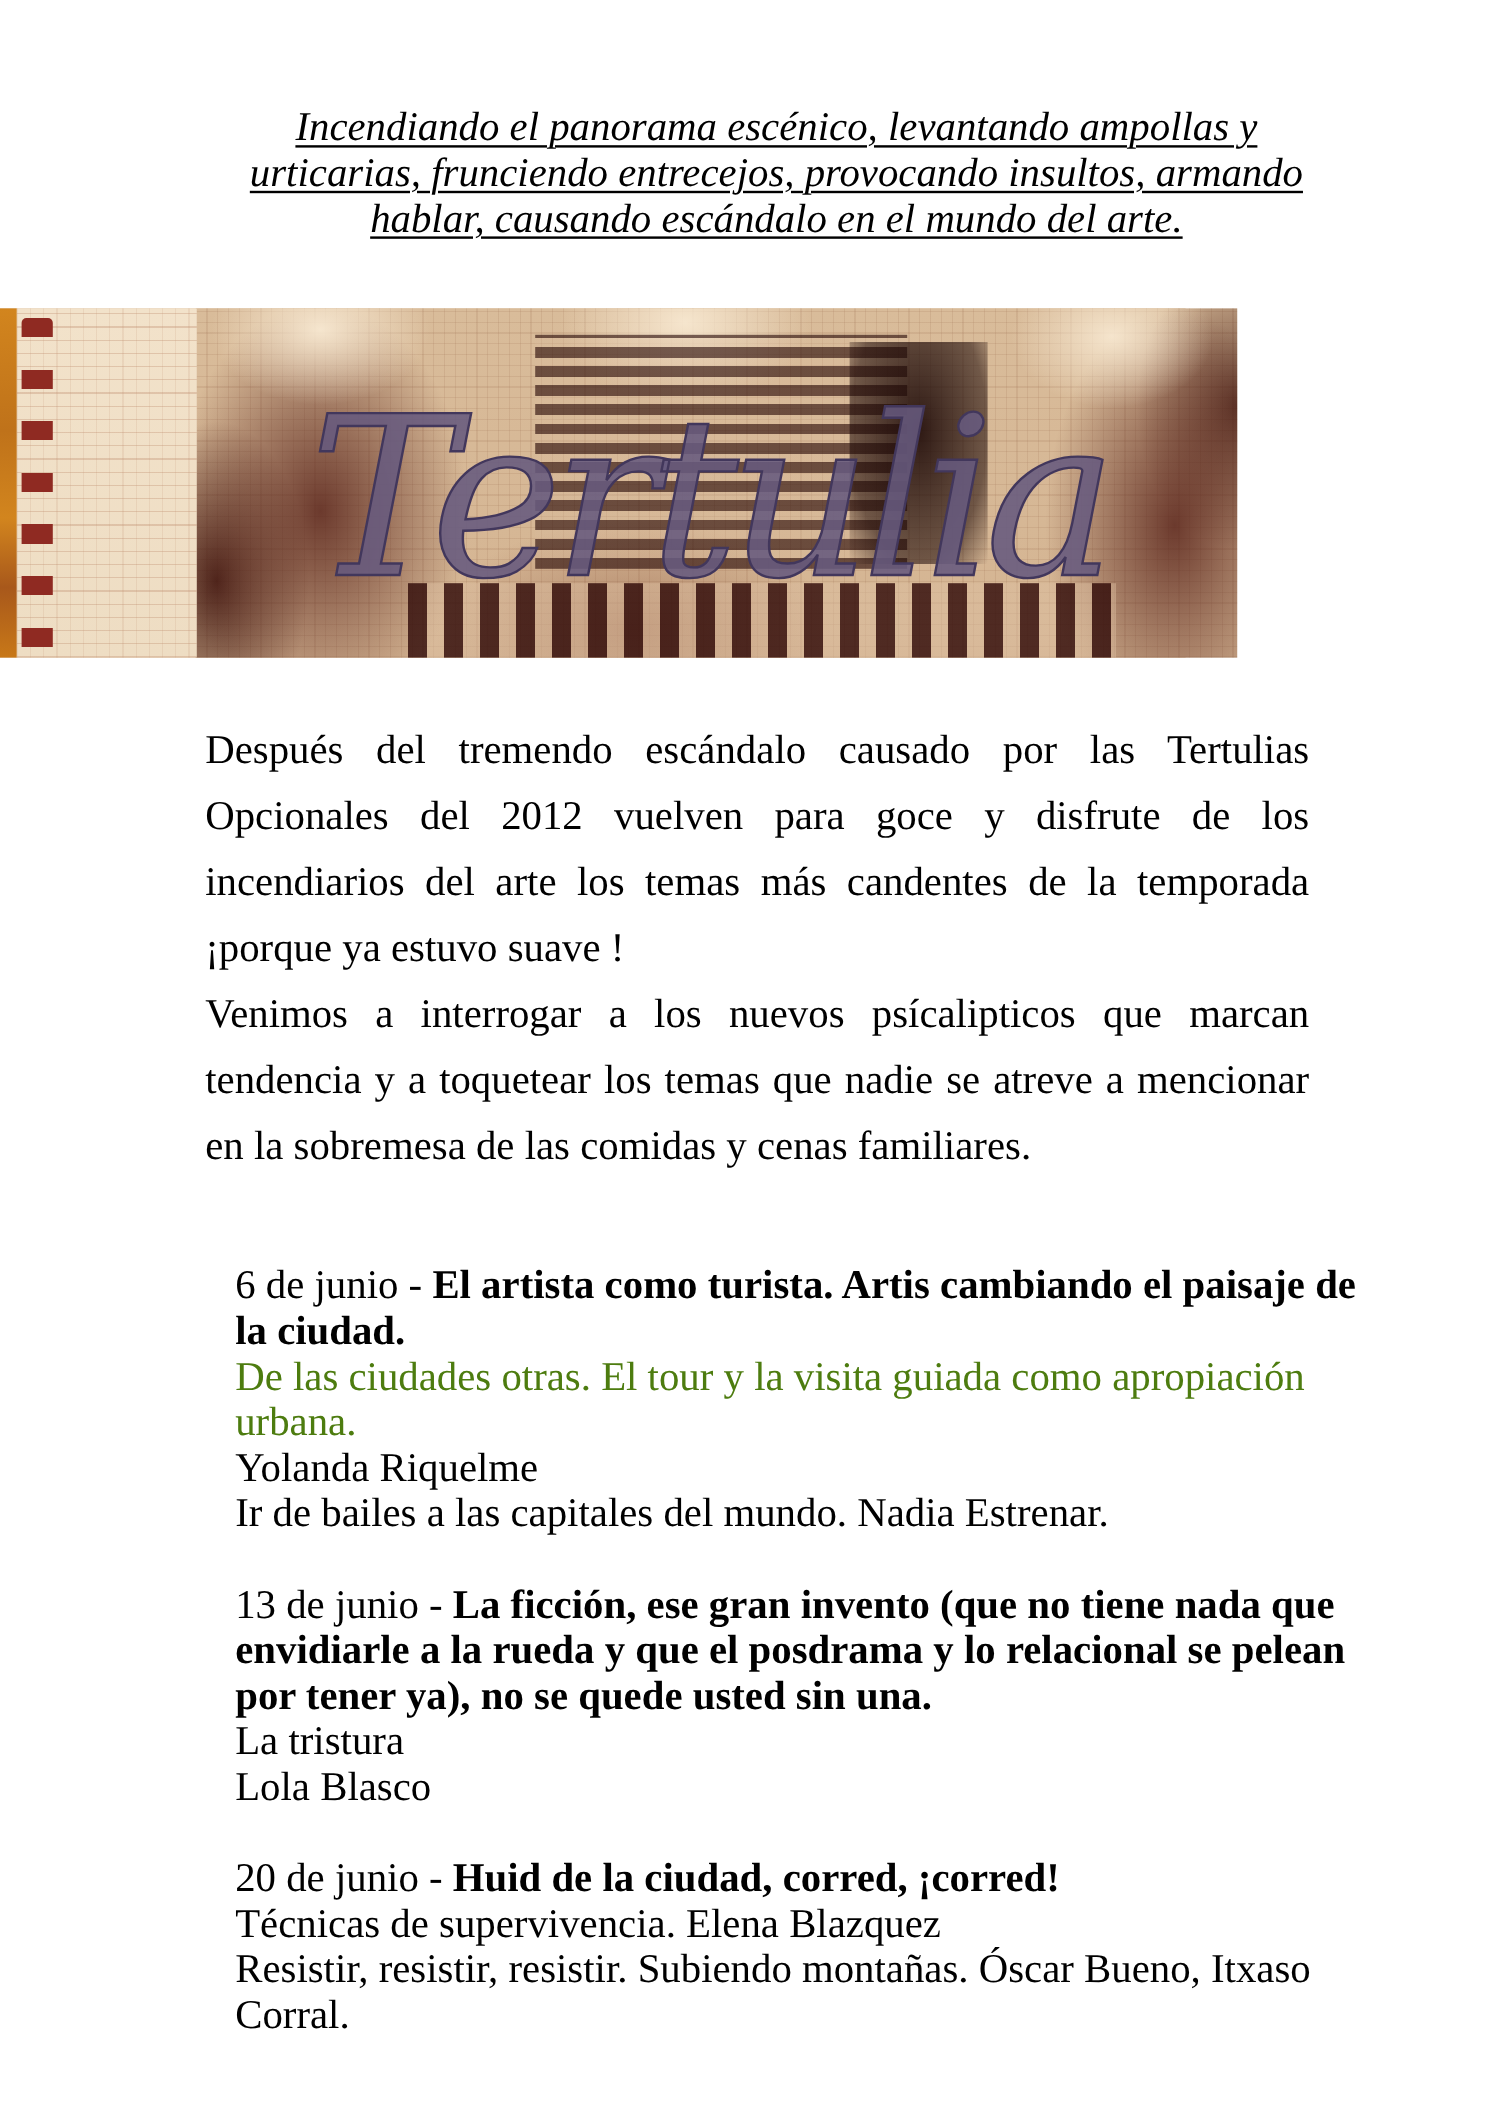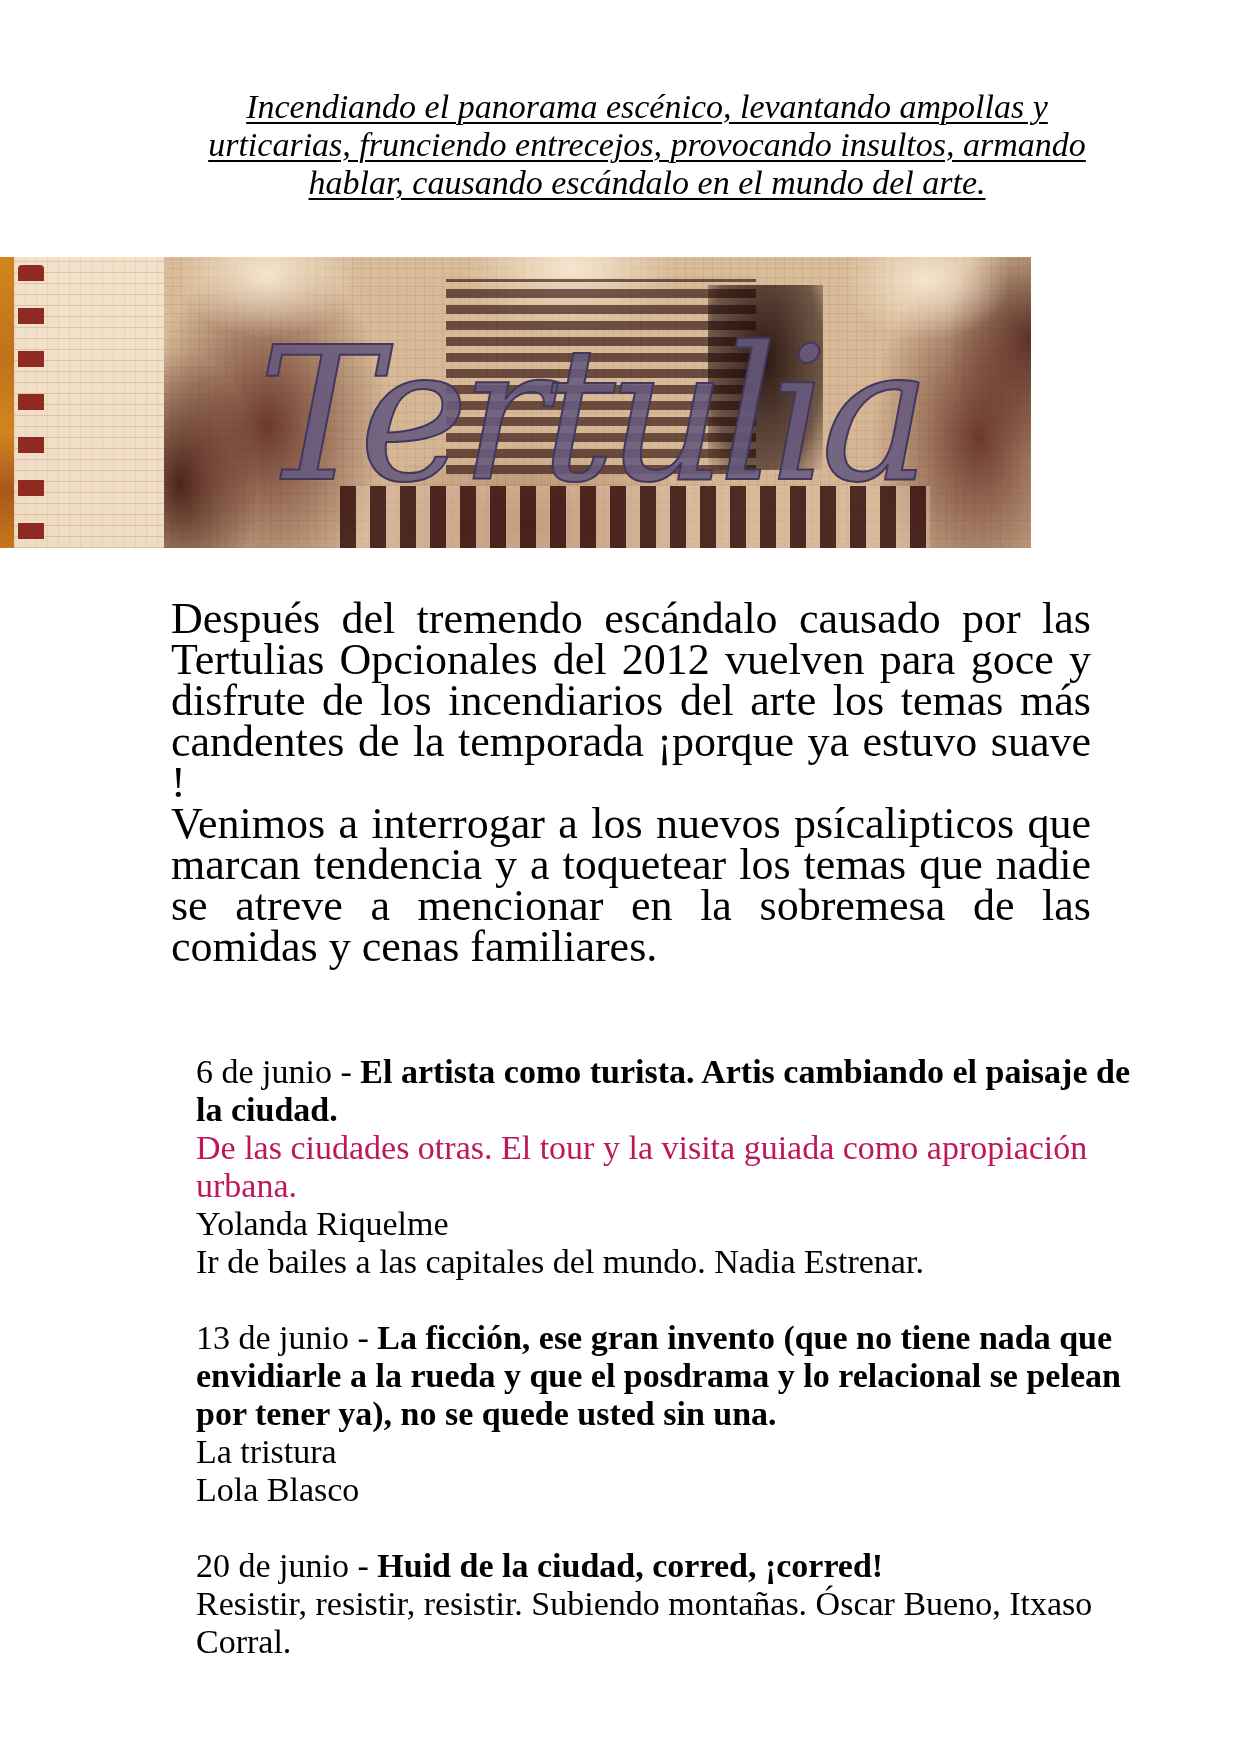--- a/index.html
+++ b/index.html
@@ -65,33 +65,33 @@
     position:absolute;left:1031px;top:0;right:0;height:100%;
     box-shadow:inset 3px 0 4px rgba(120,80,50,.45);
     background:
       repeating-linear-gradient(0deg,rgba(170,125,95,.2) 0 1px,rgba(0,0,0,0) 1px 10px),
       repeating-linear-gradient(90deg,rgba(170,125,95,.2) 0 1px,rgba(0,0,0,0) 1px 10px),
       linear-gradient(#dcc2a2,#d8bd9c);
   }
   
   .body-text{
     position:absolute;top:598px;left:171px;width:920px;
-    font-size:44px;line-height:41px;text-align:justify;
+    font-size:34px;line-height:55px;text-align:justify;
   }
   .body-text p{margin:0;}
   
   .events{
     position:absolute;top:1053px;left:196px;width:950px;
     font-size:34px;line-height:38px;
   }
   .event{margin:0 0 38px 0;}
   .event p{margin:0;}
   .event-title{font-weight:bold;}
   .event-line{margin:0;}
-  .event-line.muted{color:#be185d;}
+  .event-line.muted{color:#4d7c0f;}
 </style>
 </head>
 <body>
 
 <div class="page">
 
   <div class="header-quote">
     <span class="hline">Incendiando el panorama escénico, levantando ampollas y</span>
     <span class="hline">urticarias, frunciendo entrecejos, provocando insultos, armando</span>
     <span class="hline">hablar, causando escándalo en el mundo del arte.</span>
@@ -127,18 +127,19 @@
     </div>
 
     <div class="event">
       <p class="event-head"><span class="event-date">13 de junio - </span><span class="event-title">La ficción, ese gran invento (que no tiene nada que envidiarle a la rueda y que el posdrama y lo relacional se pelean por tener ya), no se quede usted sin una.</span></p>
       <div class="event-line">La tristura</div>
       <div class="event-line">Lola Blasco</div>
     </div>
 
     <div class="event">
       <p class="event-head"><span class="event-date">20 de junio - </span><span class="event-title">Huid de la ciudad, corred, ¡corred!</span></p>
+      <div class="event-line">Técnicas de supervivencia. Elena Blazquez</div>
       <div class="event-line">Resistir, resistir, resistir. Subiendo montañas. Óscar Bueno, Itxaso Corral.</div>
     </div>
 
   </div>
 
 </div>
 
 </body></html>

